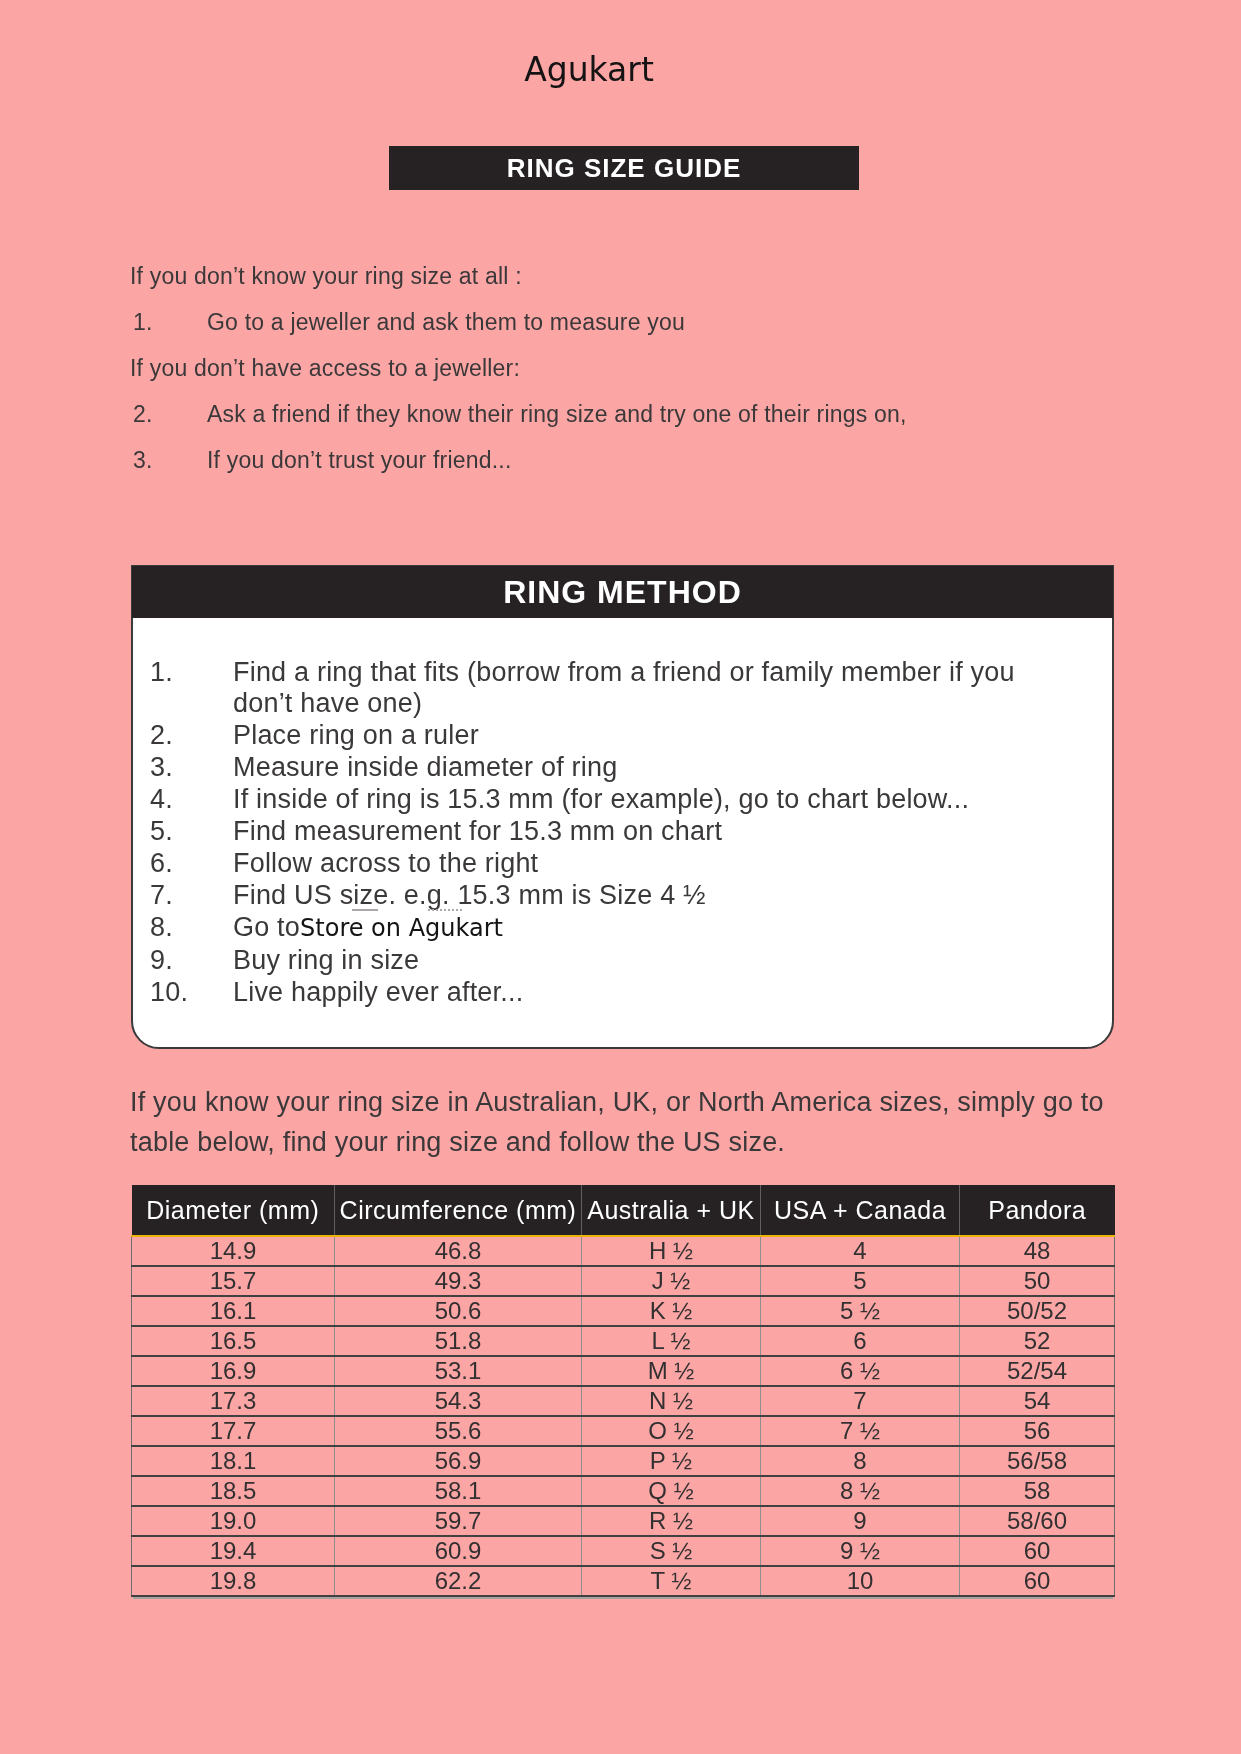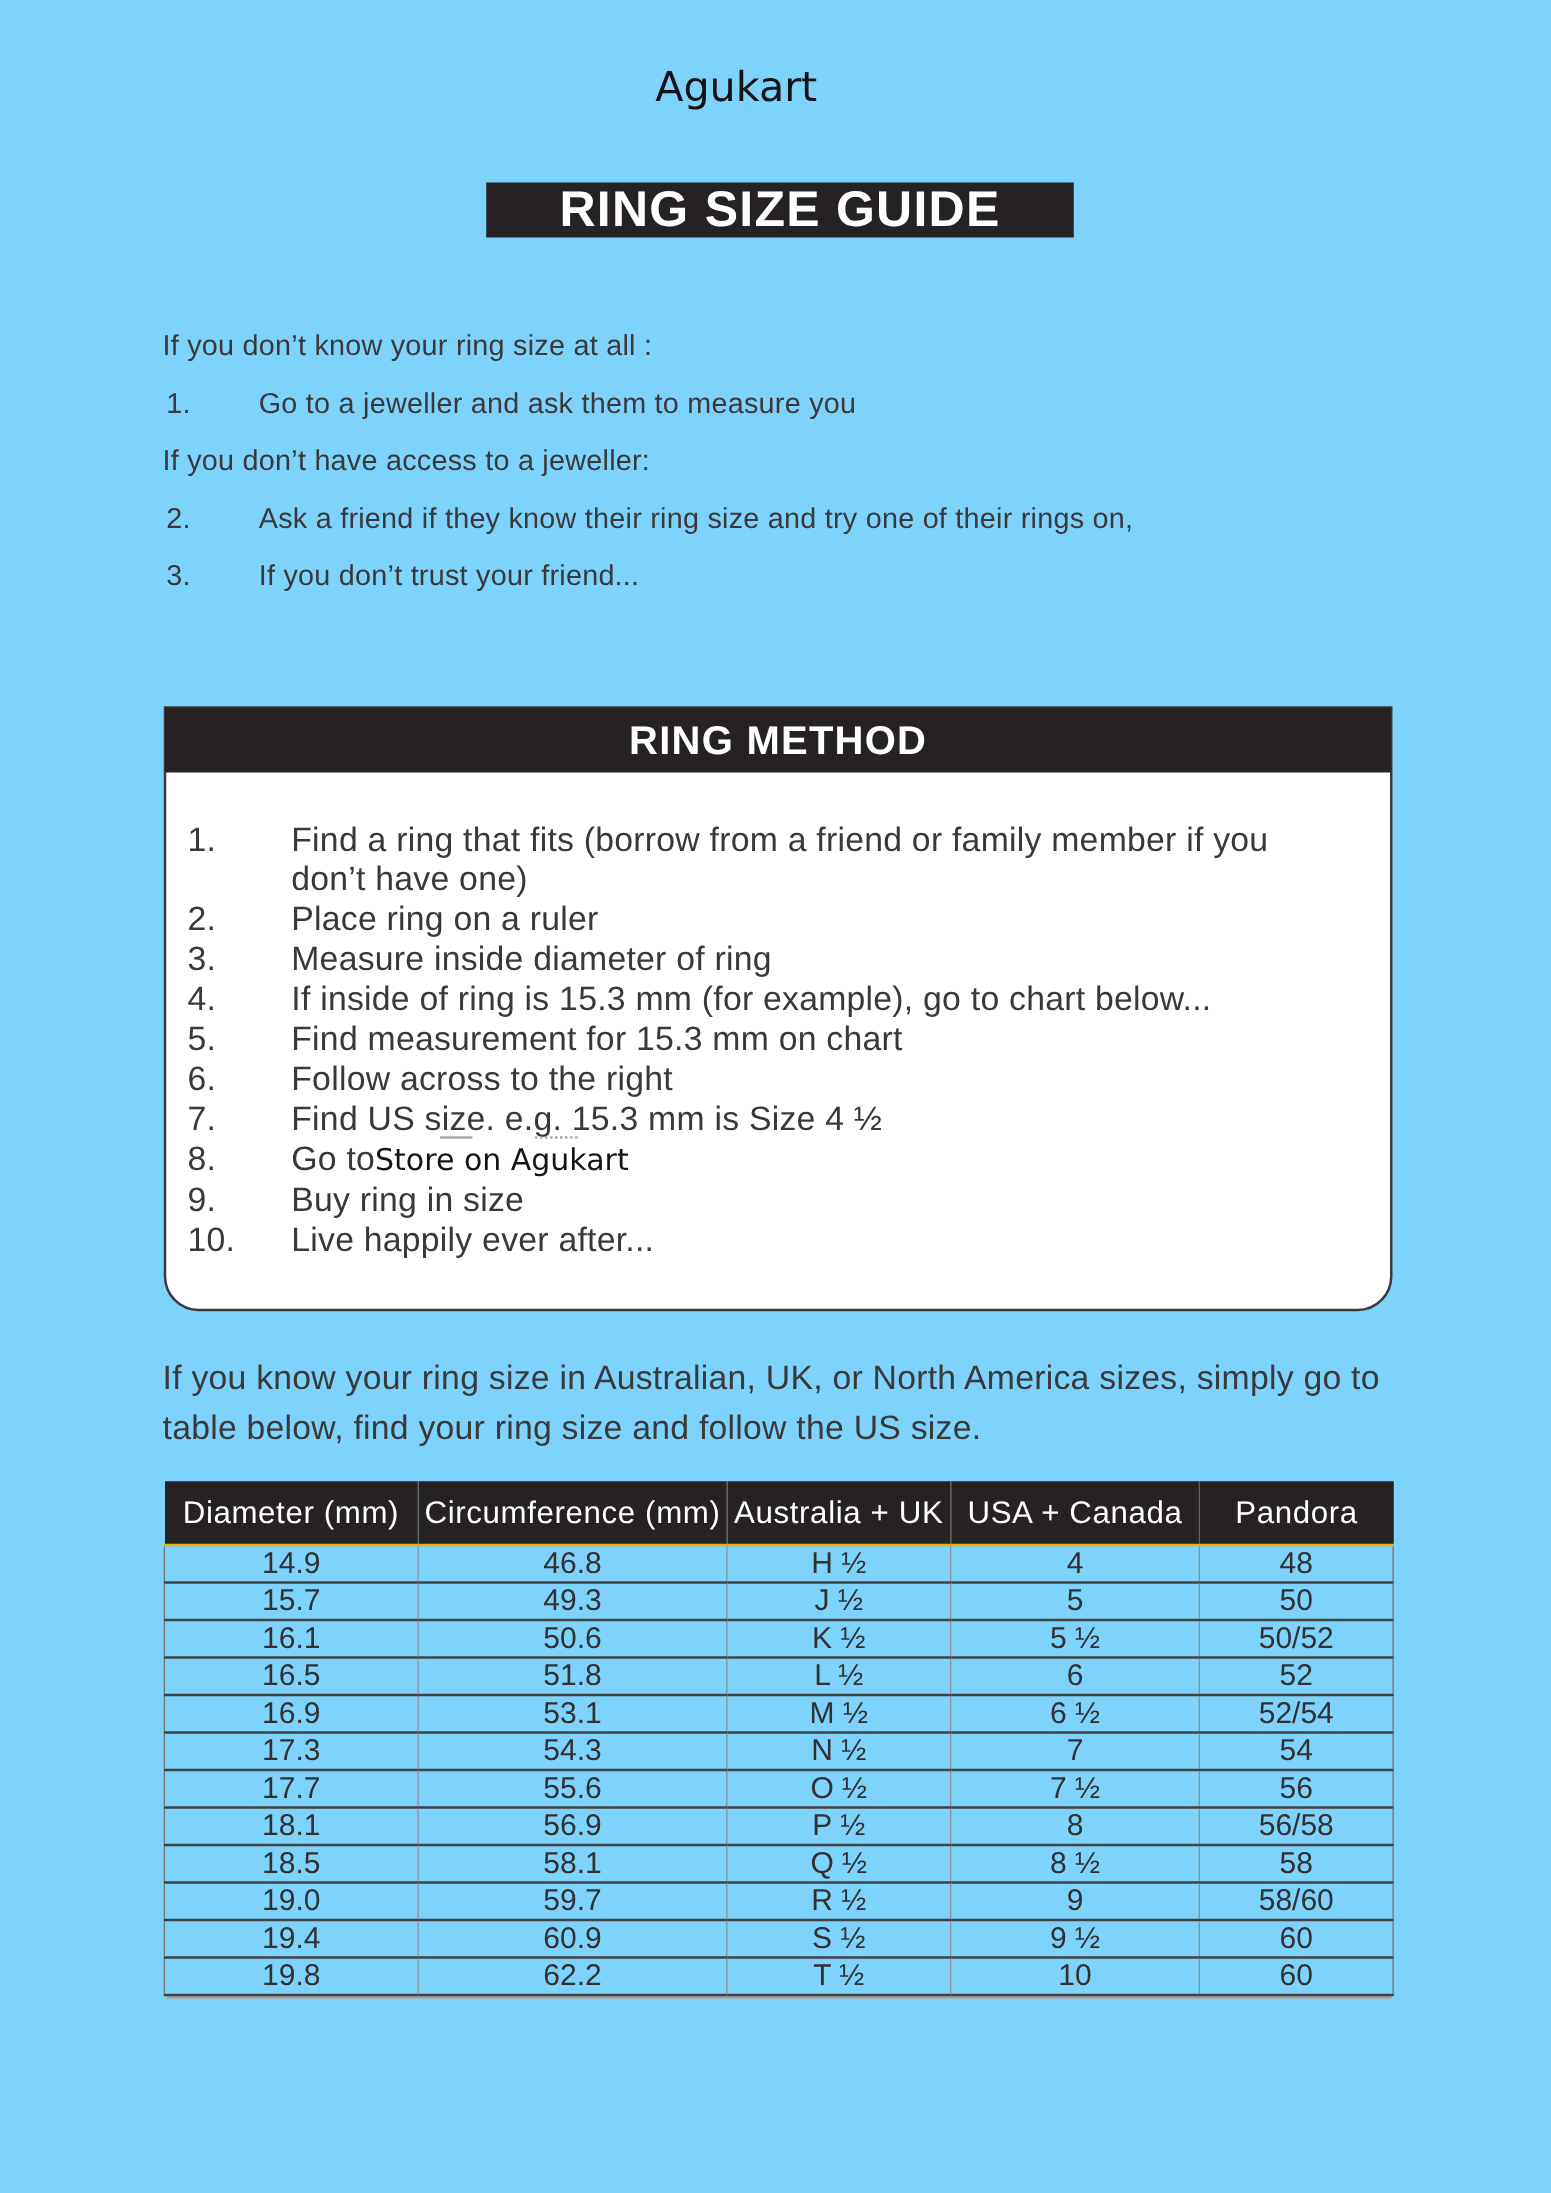--- a/index.html
+++ b/index.html
@@ -1,20 +1,20 @@
 <!DOCTYPE html>
 <html><head>
 <meta charset="utf-8">
 <style>
   html, body { margin: 0; padding: 0; background: #ffffff; }
   #page {
     position: relative;
     width: 1241px;
     height: 1754px;
-    background: #7dd3fc;
+    background: #fca5a5;
     font-family: "Liberation Sans", sans-serif;
     color: #3b3839;
     overflow: hidden;
   }
 
   
   .brand-title {
     position: absolute;
     left: 0; top: 50px;
     width: 1178px;
@@ -27,21 +27,21 @@
 
   
   .banner-guide {
     position: absolute;
     left: 389px; top: 146px;
     width: 470px; height: 44px;
     background: #262223;
     color: #ffffff;
     display: flex; align-items: center; justify-content: center;
     font-weight: bold;
-    font-size: 40px;
+    font-size: 26px;
     letter-spacing: 1px;
   }
 
   
   .intro {
     position: absolute;
     left: 130px; top: 260px;
     width: 1000px;
     font-size: 23px;
     letter-spacing: 0.2px;

